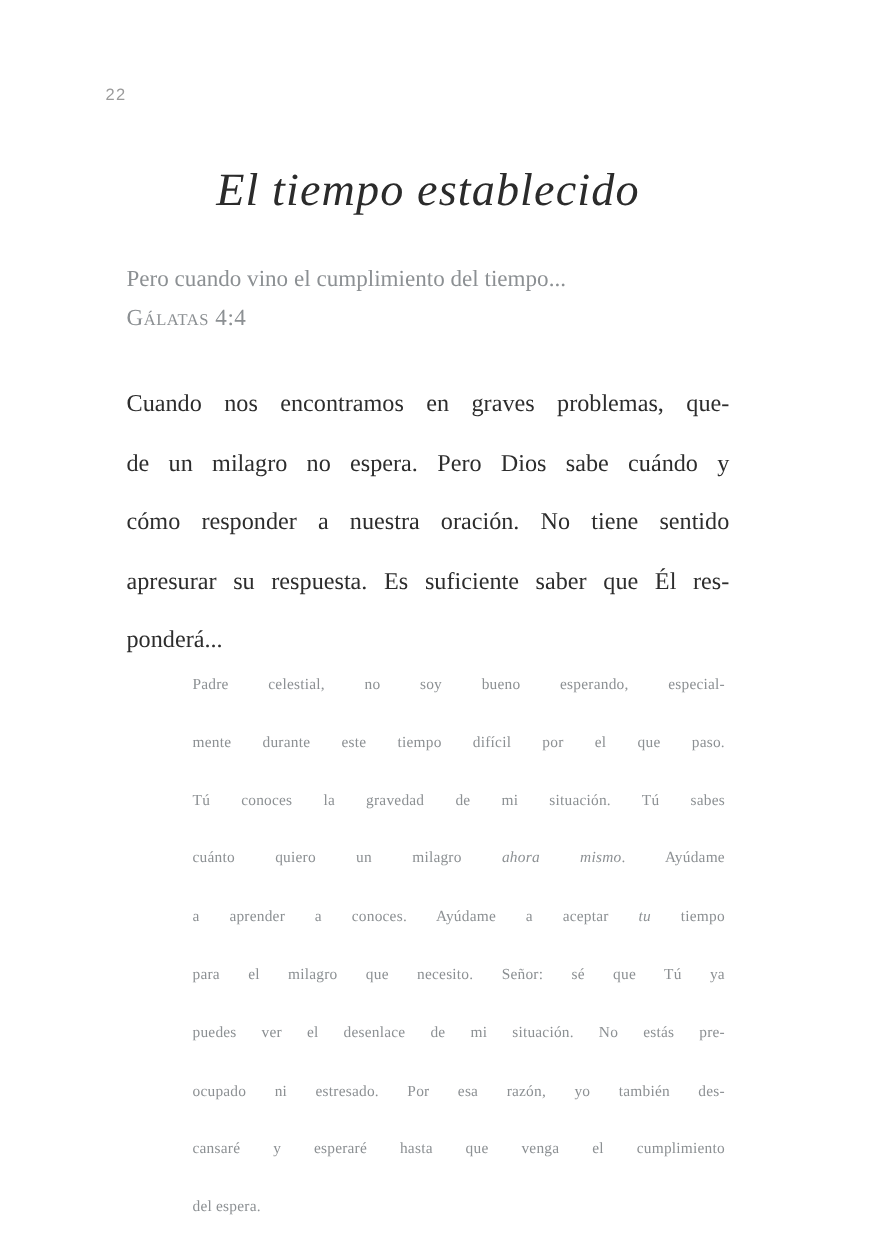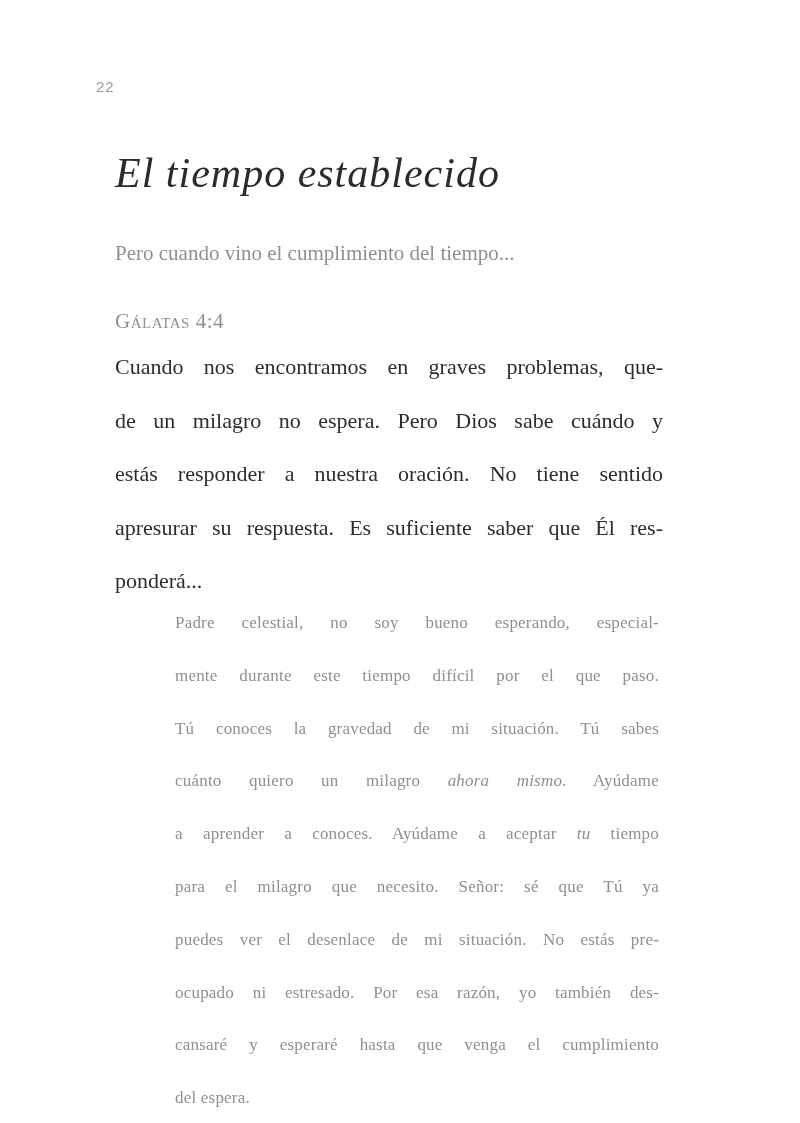--- a/index.html
+++ b/index.html
@@ -18,47 +18,46 @@
     overflow:hidden;
   }
   .page-number{
     position:absolute;left:96px;top:78px;
     font-family:"Liberation Sans","DejaVu Sans",sans-serif;
     font-size:15px;letter-spacing:1px;
     color:var(--pagenum);
   }
   .chapter-title{
     position:absolute;left:115px;top:140px;width:548px;
-    text-align:left;
+    text-align:center;
     font-style:italic;
     font-weight:normal;
     font-size:42px;line-height:66px;
     letter-spacing:1px;
     color:#2b2b2b;
     margin:0;
   }
   .epigraph{
     position:absolute;left:115px;top:236px;width:548px;
     text-align:left;
     color:var(--muted);
     font-size:21px;line-height:35px;
   }
   .epigraph-ref{
     font-variant:small-caps;
     letter-spacing:0.5px;
-    margin-top:33px;
   }
   .body-paragraph{
     position:absolute;left:115px;top:332px;width:548px;
     font-size:22px;line-height:37.6px;
     color:var(--ink);
   }
   .prayer-paragraph{
     position:absolute;left:175px;top:589px;width:484px;
-    font-size:17px;line-height:36.8px;
+    font-size:14px;line-height:36.8px;
     letter-spacing:0.2px;
     color:var(--muted);
   }
   .text-line{
     text-align:justify;
     text-align-last:justify;
     white-space:normal;
     margin-top:16px;
   }
   .text-line--last{
@@ -76,21 +75,21 @@
   <h1 class="chapter-title">El tiempo establecido</h1>
 
   <div class="epigraph">
     <div class="epigraph-quote">Pero cuando vino el cumplimiento del tiempo...</div>
     <div class="epigraph-ref">Gálatas 4:4</div>
   </div>
 
   <div class="body-paragraph" id="body-paragraph">
       <div class="text-line"><span>Cuando nos encontramos en graves problemas, que-</span></div>
       <div class="text-line"><span>de un milagro no espera. Pero Dios sabe cuándo y</span></div>
-      <div class="text-line"><span>estás responder a nuestra oración. No tiene sentido</span></div>
+      <div class="text-line"><span>cómo responder a nuestra oración. No tiene sentido</span></div>
       <div class="text-line"><span>apresurar su respuesta. Es suficiente saber que Él res-</span></div>
       <div class="text-line text-line--last"><span>ponderá...</span></div>
     </div>
 
   <div class="prayer-paragraph" id="prayer-paragraph">
       <div class="text-line"><span>Padre celestial, no soy bueno esperando, especial-</span></div>
       <div class="text-line"><span>mente durante este tiempo difícil por el que paso.</span></div>
       <div class="text-line"><span>Tú conoces la gravedad de mi situación. Tú sabes</span></div>
       <div class="text-line"><span>cuánto quiero un milagro </span><span class="em">ahora mismo</span><span>. Ayúdame</span></div>
       <div class="text-line"><span>a aprender a conoces. Ayúdame a aceptar </span><span class="em">tu</span><span> tiempo</span></div>

